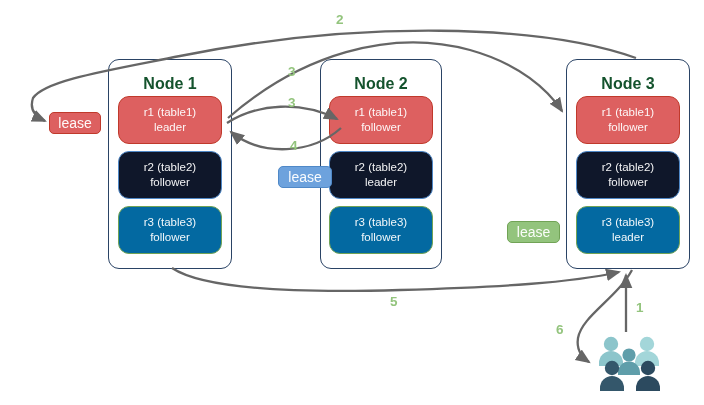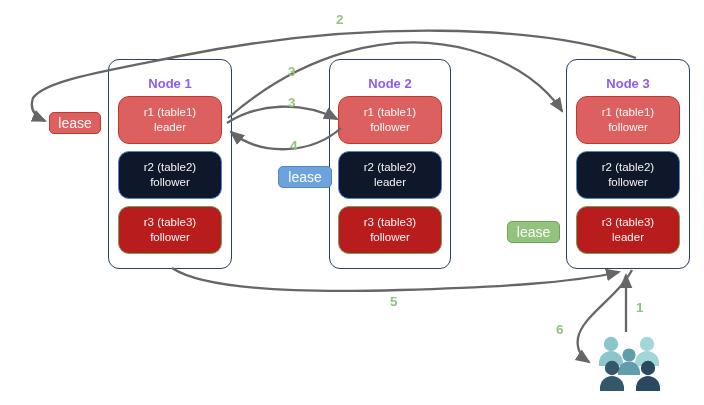--- a/index.html
+++ b/index.html
@@ -6,31 +6,31 @@
   .canvas{
     position:relative;width:704px;height:405px;background:#ffffff;overflow:hidden;
     font-family:"Liberation Sans", sans-serif;
   }
   .arrows{position:absolute;left:0;top:0;width:704px;height:405px;pointer-events:none;z-index:3;}
   .node{
     position:absolute;width:124px;height:210px;background:#ffffff;
     border:1.6px solid #2a4365;border-radius:11px;box-sizing:border-box;z-index:2;
   }
   .node-title{
-    text-align:center;font-weight:bold;font-size:13px;color:#8b5cf6;
+    text-align:center;font-weight:bold;font-size:16px;color:#14532d;
     margin-top:12px;height:24px;line-height:24px;
   }
   .replica{
     width:104px;height:48px;margin:0 auto 7px auto;border-radius:11px;
     box-sizing:border-box;display:flex;flex-direction:column;align-items:center;
     justify-content:center;color:rgba(255,255,255,0.95);font-size:11.5px;line-height:1.3;
   }
   .replica.red{background:#dd6060;border:1.4px solid #c0392b;}
   .replica.blue{background:#0f172a;border:1.4px solid #4f88c7;}
-  .replica.green{background:#b91c1c;border:1.4px solid #71a356;}
+  .replica.green{background:#0369a1;border:1.4px solid #71a356;}
   .lease{
     position:absolute;height:22px;border-radius:5px;box-sizing:border-box;z-index:2;
     display:flex;align-items:center;justify-content:center;
     color:rgba(255,255,255,0.96);font-size:14px;
   }
   .lease.red{background:#dd6060;border:1.4px solid #c0392b;}
   .lease.blue{background:#6da2dd;border:1.4px solid #4f88c7;}
   .lease.green{background:#93c47d;border:1.4px solid #71a356;}
   .step{
     position:absolute;color:#93c47d;font-weight:bold;font-size:13.5px;z-index:4;
@@ -51,21 +51,21 @@
     <div class="replica blue">
       <span>r2 (table2)</span>
       <span>follower</span>
     </div>
     <div class="replica green">
       <span>r3 (table3)</span>
       <span>follower</span>
     </div>
   </div>
 
-  <div class="node" style="left:329px;top:59px;width:122px;">
+  <div class="node" style="left:320px;top:59px;width:122px;">
     <div class="node-title">Node 2</div>
     <div class="replica red">
       <span>r1 (table1)</span>
       <span>follower</span>
     </div>
     <div class="replica blue">
       <span>r2 (table2)</span>
       <span>leader</span>
     </div>
     <div class="replica green">

